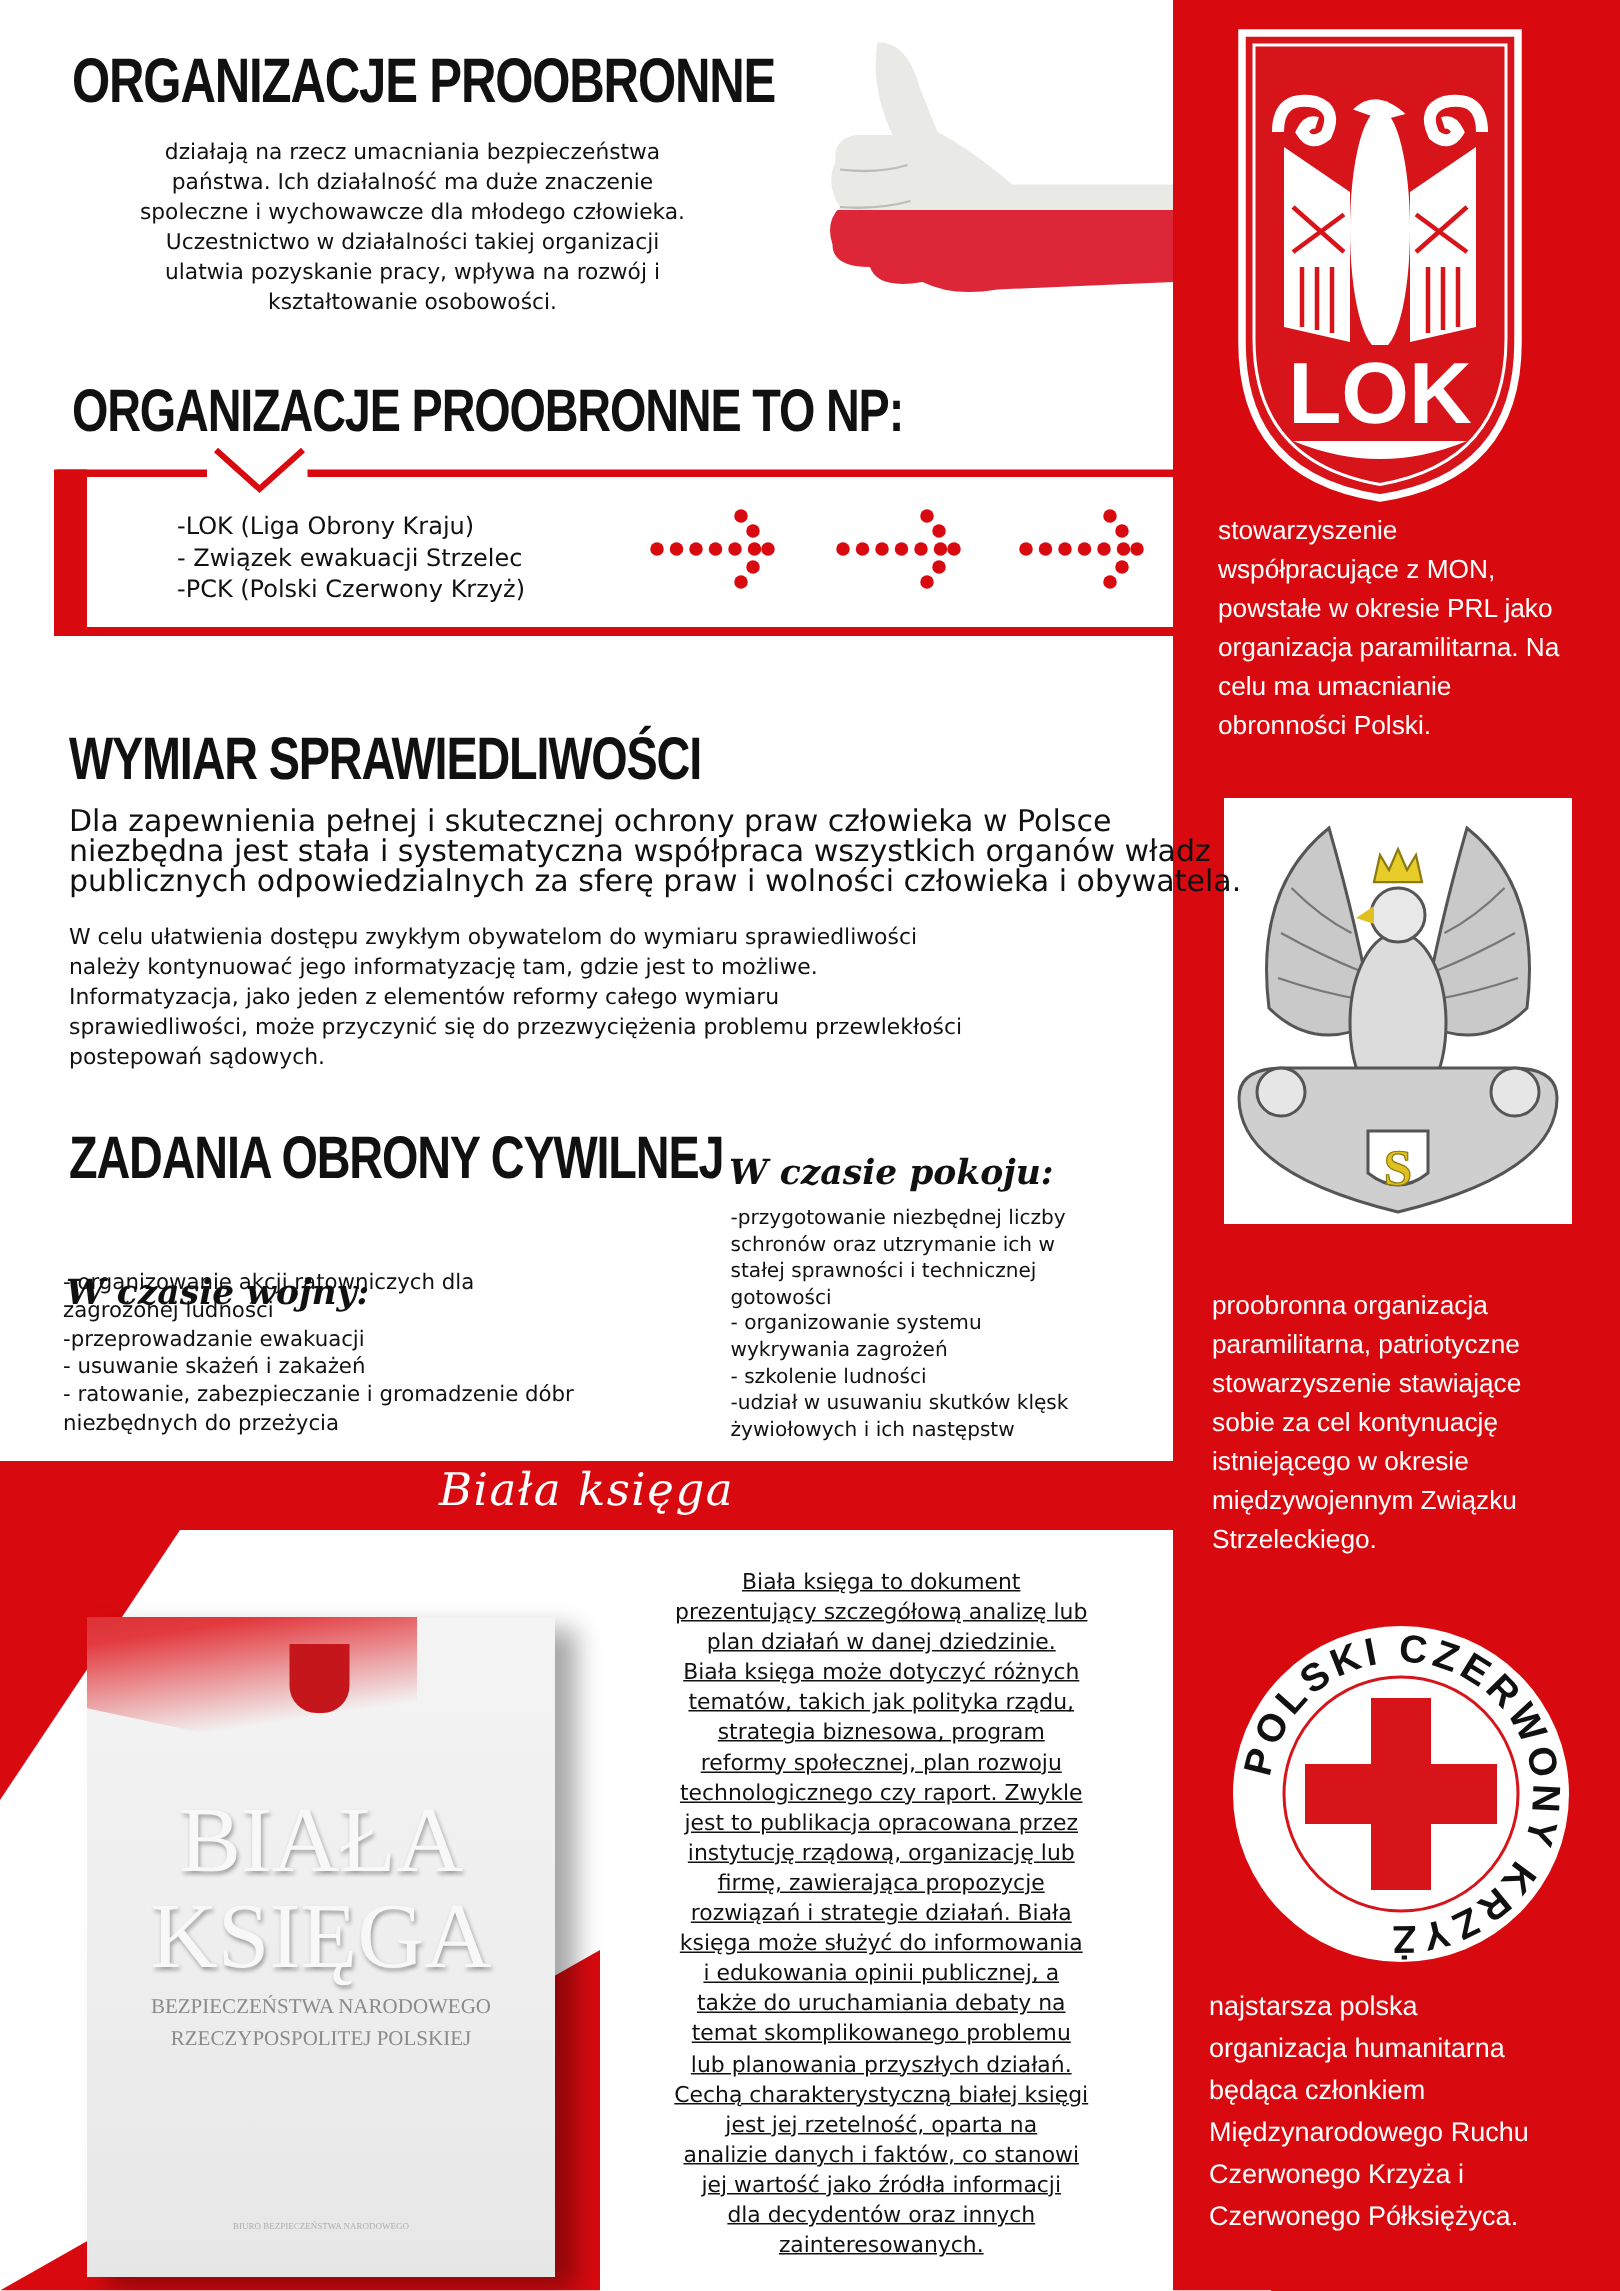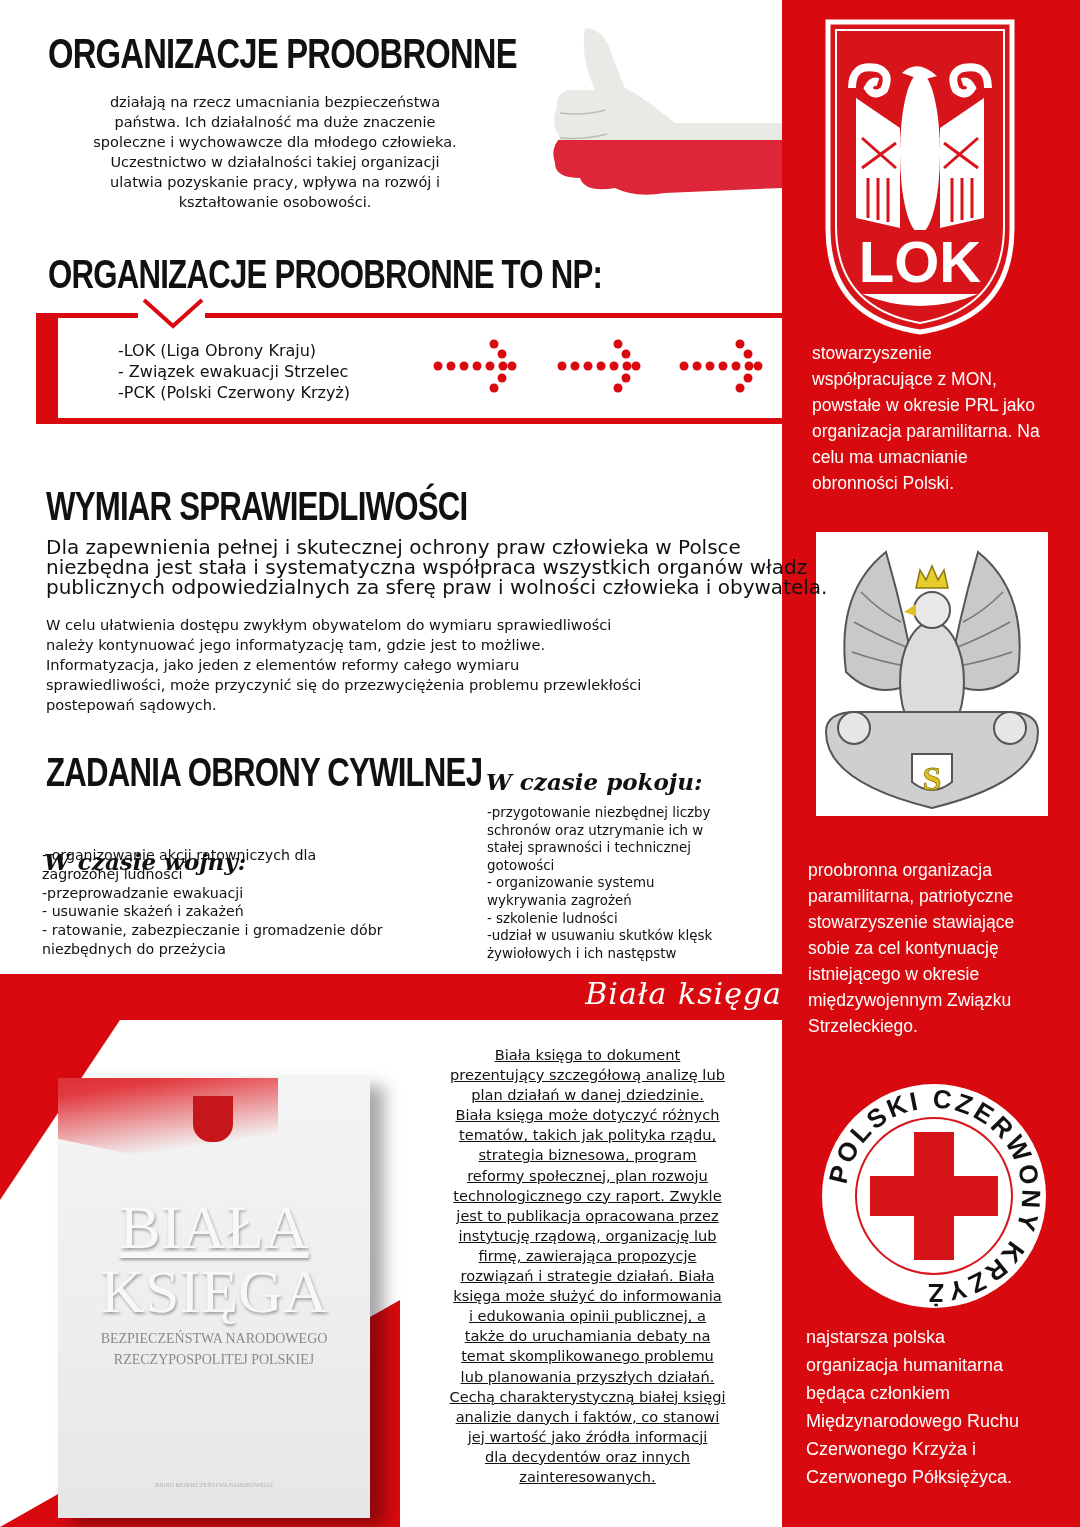--- a/index.html
+++ b/index.html
@@ -18,21 +18,21 @@
     .frame-line-top-left { position: absolute; left: 38px; top: 313px; width: 100px; height: 5px; background: #d90a0f; }
     .frame-line-top-right { position: absolute; left: 205px; top: 313px; width: 577px; height: 5px; background: #d90a0f; }
     .frame-left { position: absolute; left: 36px; top: 313px; width: 22px; height: 110px; background: #d90a0f; }
     .frame-bottom { position: absolute; left: 36px; top: 418px; width: 746px; height: 6px; background: #d90a0f; }
     .chevron { position: absolute; left: 140px; top: 296px; width: 66px; height: 34px; }
 
     .arrow { position: absolute; top: 336px; width: 90px; height: 60px; }
 
     
     .banner { position: absolute; left: 0; top: 974px; width: 782px; height: 46px; background: #d90a0f; }
-    .banner-title { position: absolute; left: 0; top: 976px; width: 782px; text-align: right; color: #fff; font-family: "DejaVu Serif", serif; font-style: italic; font-size: 30px; letter-spacing: 1px; }
+    .banner-title { position: absolute; left: 0; top: 976px; width: 782px; text-align: center; color: #fff; font-family: "DejaVu Serif", serif; font-style: italic; font-size: 30px; letter-spacing: 1px; }
 
     .red-tri-left { position: absolute; left: 0; top: 1020px; width: 0; height: 0; border-left: 120px solid #d90a0f; border-bottom: 180px solid transparent; }
     .red-tri-bottom { position: absolute; left: 0; top: 1300px; width: 0; height: 0; border-left: 400px solid transparent; border-bottom: 227px solid #d90a0f; }
 
     .book { position: absolute; left: 58px; top: 1078px; width: 312px; height: 440px; background: linear-gradient(180deg, #f4f4f4 0%, #ededed 60%, #e6e6e6 100%); box-shadow: 14px 8px 16px rgba(0,0,0,0.35); overflow: hidden; }
     .book-ribbon { position: absolute; left: -40px; top: -30px; width: 260px; height: 110px; background: linear-gradient(160deg, #c8141a 0%, #e23a3f 40%, rgba(240,240,240,0) 75%); transform: skewY(12deg); }
     .book-emblem { position: absolute; left: 135px; top: 18px; width: 40px; height: 46px; background: #c5161c; border-radius: 0 0 18px 18px; }
     .book-title { position: absolute; left: 0; width: 312px; text-align: center; font-family: "Liberation Serif", serif; color: #f8f8f8; font-size: 62px; line-height: 62px; text-shadow: 1px 2px 3px rgba(0,0,0,0.35); }
     .book-sub { position: absolute; left: 0; width: 312px; text-align: center; font-family: "Liberation Serif", serif; color: #8a8a8a; font-size: 14px; line-height: 21px; }
     .book-footer { position: absolute; left: 0; top: 404px; width: 312px; text-align: center; font-family: "Liberation Serif", serif; color: #b0b0b0; font-size: 6px; }
@@ -265,21 +265,21 @@
 </div>
 
 <div class="banner"></div>
 <div class="banner-title">Biała księga</div>
 <div class="red-tri-left"></div>
 <div class="red-tri-bottom"></div>
 
 <div class="book">
   <div class="book-ribbon"></div>
   <div class="book-emblem"></div>
-  <div class="book-title" style="top:118px;text-decoration:underline;">BIAŁA</div>
+  <div class="book-title" style="top:118px;">BIAŁA</div>
   <div class="book-title" style="top:182px;">KSIĘGA</div>
   <div class="book-sub" style="top:250px;">BEZPIECZEŃSTWA NARODOWEGO</div>
   <div class="book-sub" style="top:271px;">RZECZYPOSPOLITEJ POLSKIEJ</div>
   <div class="book-footer">BIURO BEZPIECZEŃSTWA NARODOWEGO</div>
 </div>
 
 <div class="body-text center" style="left:405px;top:1045px;width:365px;font-size:14.6px;line-height:20.1px;text-decoration:underline;">
   <div>Biała księga to dokument</div>
   <div>prezentujący szczegółową analizę lub</div>
   <div>plan działań w danej dziedzinie.</div>
@@ -291,17 +291,18 @@
   <div>jest to publikacja opracowana przez</div>
   <div>instytucję rządową, organizację lub</div>
   <div>firmę, zawierająca propozycje</div>
   <div>rozwiązań i strategie działań. Biała</div>
   <div>księga może służyć do informowania</div>
   <div>i edukowania opinii publicznej, a</div>
   <div>także do uruchamiania debaty na</div>
   <div>temat skomplikowanego problemu</div>
   <div>lub planowania przyszłych działań.</div>
   <div>Cechą charakterystyczną białej księgi</div>
+  <div>jest jej rzetelność, oparta na</div>
   <div>analizie danych i faktów, co stanowi</div>
   <div>jej wartość jako źródła informacji</div>
   <div>dla decydentów oraz innych</div>
   <div>zainteresowanych.</div>
 </div>
 
 </body></html>

